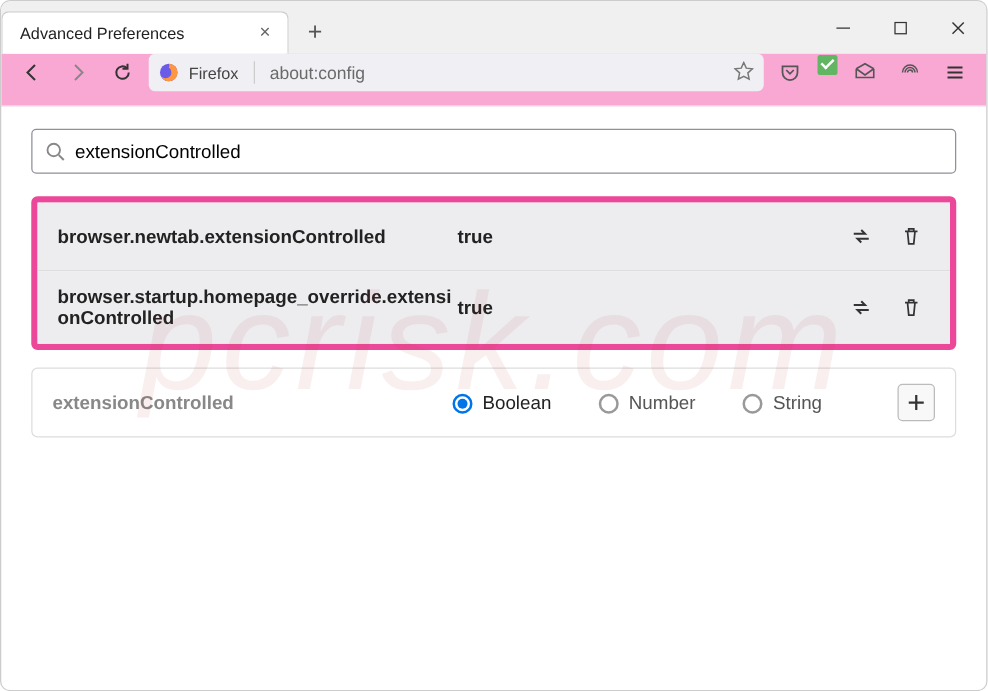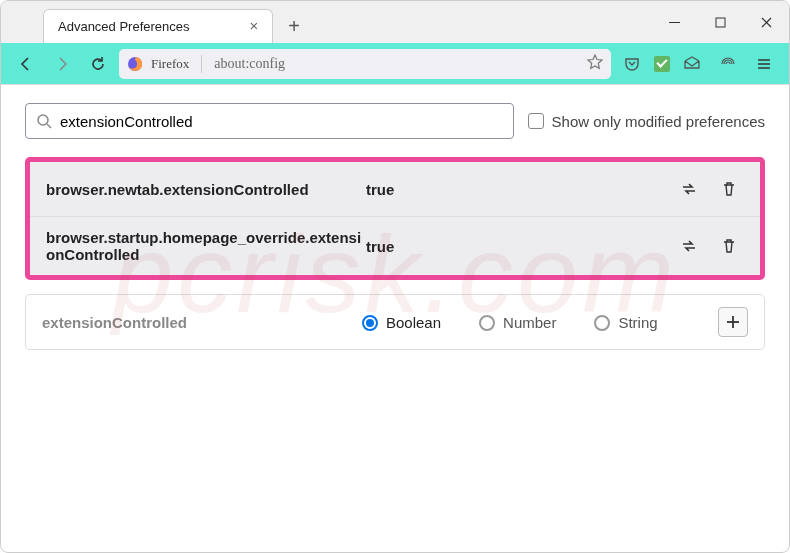--- a/index.html
+++ b/index.html
@@ -1,30 +1,30 @@
 <!DOCTYPE html>
 <html><head>
 <meta charset="utf-8">
 <style>
 * { box-sizing: border-box; margin: 0; padding: 0; }
 body { font-family: "Segoe UI", Arial, sans-serif; font-size: 13px; color: #222; background: #fff; width: 790px; height: 553px; overflow: hidden; border: 1px solid #ccc; border-radius: 8px; position: relative; }
 
 
 .titlebar { height: 42px; background: #f0f0f0; display: flex; align-items: stretch; }
-.tabs-row { display: flex; align-items: flex-end; padding-left: 42px; flex: 1; }
+.tabs-row { display: flex; align-items: flex-end; flex: 1; }
 .tab { background: #fff; border: 1px solid #ccc; border-bottom: none; border-radius: 6px 6px 0 0; height: 34px; display: flex; align-items: center; padding: 0 10px 0 14px; min-width: 230px; gap: 10px; }
 .tab-title { flex: 1; font-size: 13px; }
 .tab-close { width: 16px; height: 16px; font-size: 15px; color: #666; text-align: center; line-height: 14px; cursor: pointer; }
 .newtab { width: 30px; height: 30px; display: flex; align-items: center; justify-content: center; font-size: 20px; color: #555; margin-left: 6px; margin-bottom: 2px; cursor: pointer; }
 .win-controls { display: flex; align-items: center; }
 .win-btn { width: 46px; height: 42px; display: flex; align-items: center; justify-content: center; cursor: pointer; }
 .win-btn svg { width: 11px; height: 11px; }
 
 
-.toolbar { height: 42px; background: #5eead4; border-bottom: 1px solid #ddd; display: flex; align-items: center; padding: 0 10px; gap: 6px; font-family: Liberation Serif, serif; }
+.toolbar { height: 42px; background: #f9a8d4; border-bottom: 1px solid #ddd; display: flex; align-items: flex-start; padding: 0 10px; gap: 6px; }
 .tbtn { width: 30px; height: 30px; display: flex; align-items: center; justify-content: center; border-radius: 4px; cursor: pointer; color: #444; }
 .urlbar { flex: 1; height: 30px; background: #f0f0f4; border-radius: 5px; display: flex; align-items: center; padding: 0 8px; gap: 6px; }
 .ub-label { font-size: 13px; color: #444; padding: 0 6px 0 2px; }
 .ub-sep { width: 1px; height: 18px; background: #ccc; }
 .ub-url { flex: 1; font-size: 14px; color: #6a6a6a; padding-left: 6px; }
 .ub-star { color: #777; }
 .ff-logo { width: 16px; height: 16px; }
 .ext-icon { width: 18px; height: 18px; display: flex; align-items: center; justify-content: center; }
 .green-sq { width: 16px; height: 16px; background: #62b562; border-radius: 2px; position: relative; }
 .green-sq::after { content: ""; position: absolute; width: 8px; height: 4px; border-left: 2px solid #fff; border-bottom: 2px solid #fff; transform: rotate(-45deg); left: 3px; top: 3px; }
@@ -151,24 +151,20 @@
 <div class="content">
 
   <div class="search-row">
     <div class="search-box">
       <svg width="16" height="16" viewBox="0 0 16 16">
           <circle cx="7" cy="7" r="5" fill="none" stroke="#888" stroke-width="1.5"></circle>
           <line x1="11" y1="11" x2="15" y2="15" stroke="#888" stroke-width="1.5"></line>
         </svg>
       <input class="search-input" value="extensionControlled" style="">
     </div>
-    <label class="chk-row">
-      <span class="chk"></span>
-      <span>Show only modified preferences</span>
-    </label>
   </div>
 
   <div class="results">
     <div class="row mod">
       <div class="pref-name">browser.newtab.extensionControlled</div>
       <div class="pref-val">true</div>
       <div class="row-actions">
         <div class="ibtn">
             <svg width="18" height="18" viewBox="0 0 18 18">
               <path d="M3 7h9l-3-3M15 11H6l3 3" fill="none" stroke="#333" stroke-width="1.6"></path>

